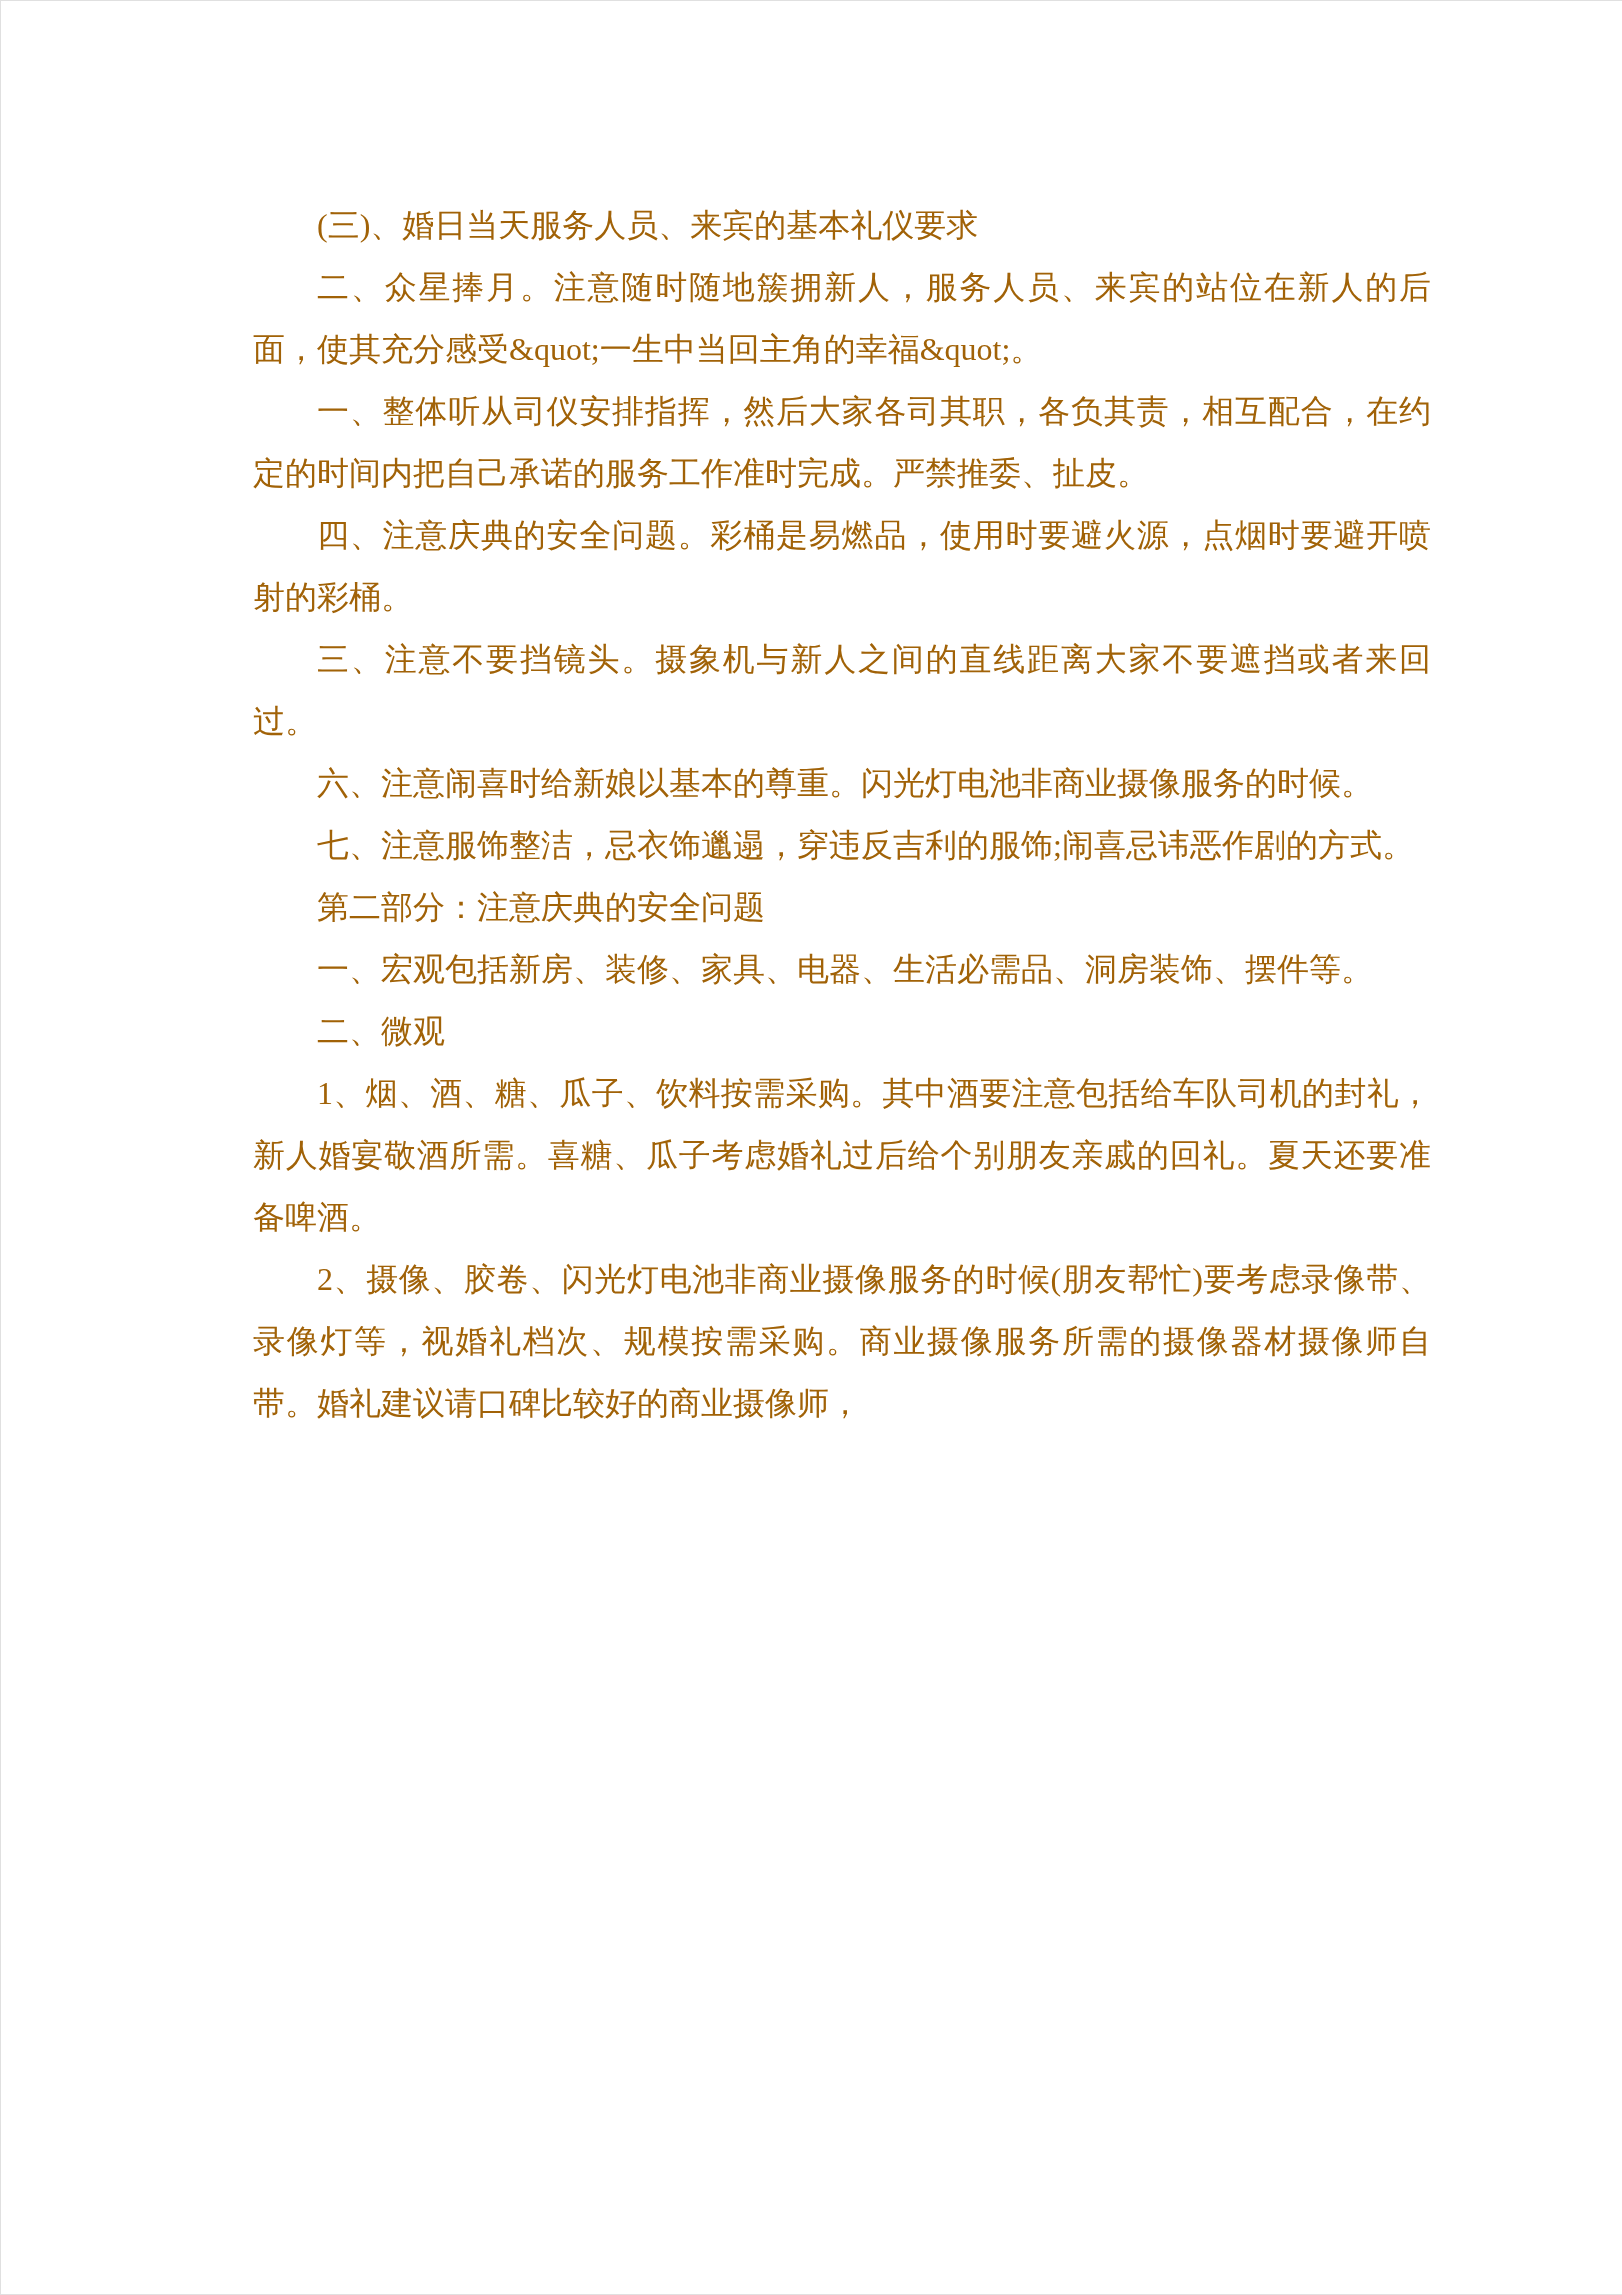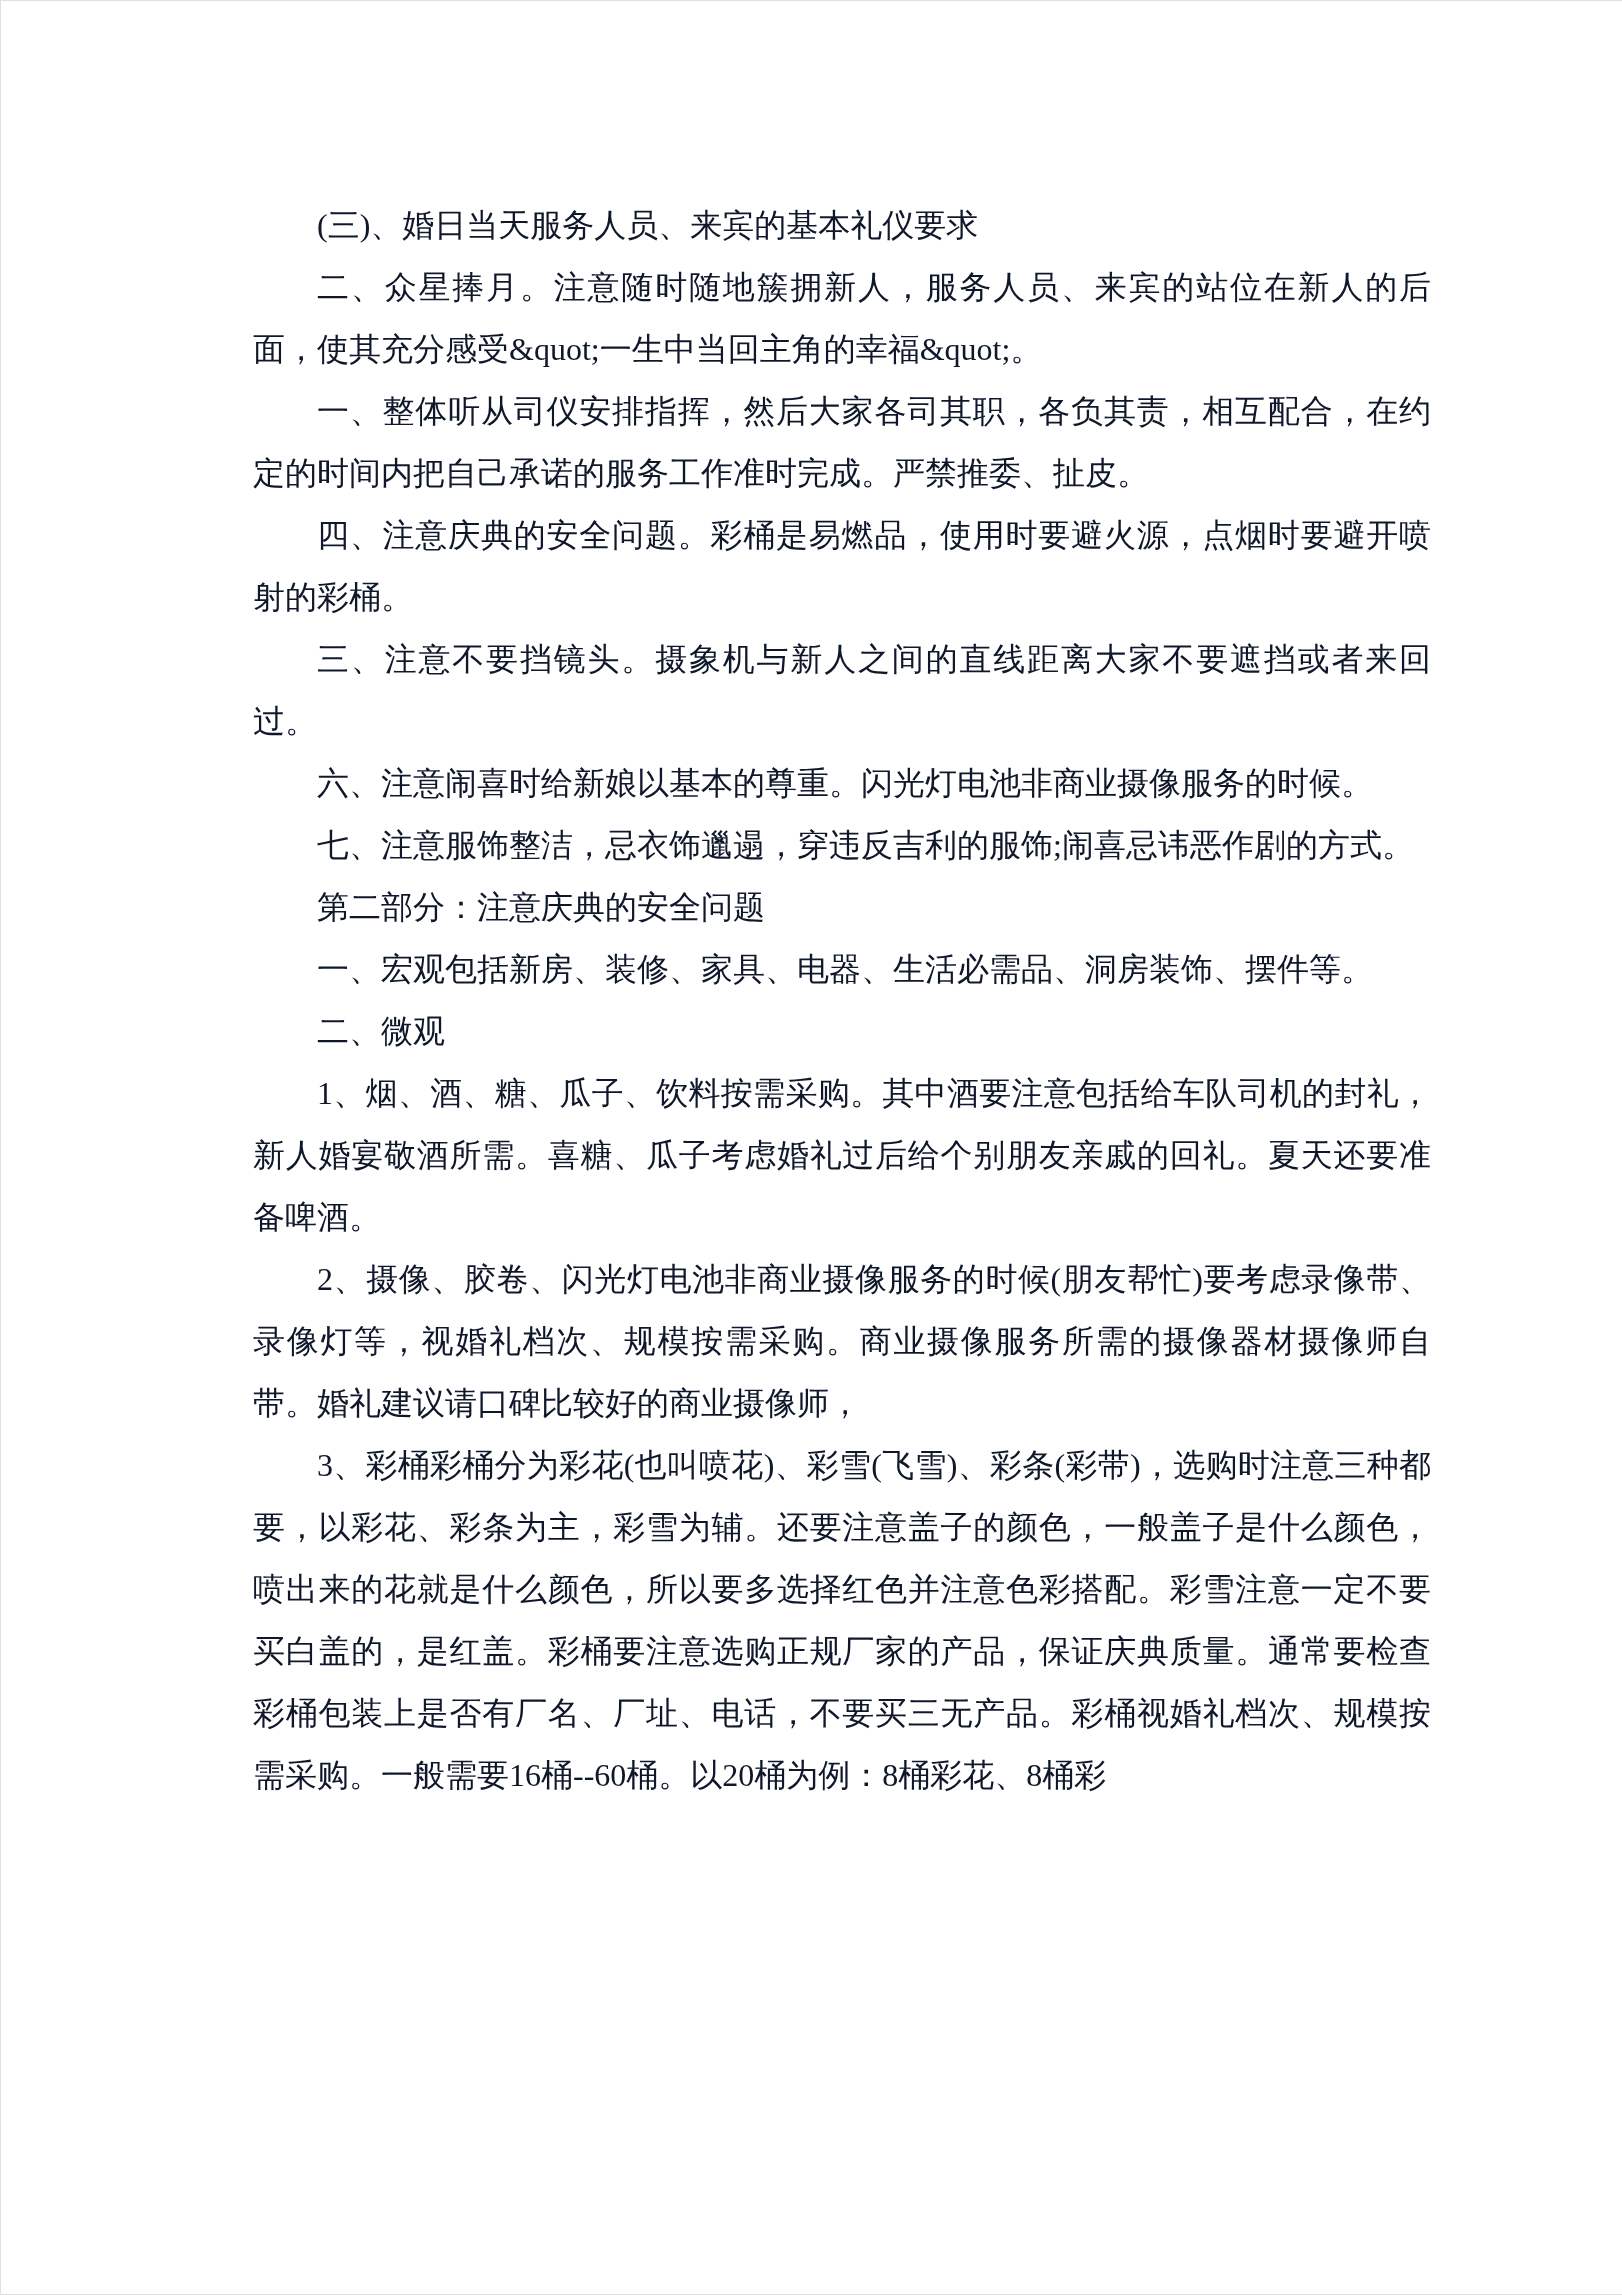--- a/index.html
+++ b/index.html
@@ -21,21 +21,21 @@
     overflow: hidden;
   }
   .doc-body {
     width: 1178px;
   }
   .para {
     font-size: 32px;
     line-height: 62px;
     text-align: justify;
     text-indent: 2em;
-    color: #0f172a;
+    color: #a16207;
     word-break: break-all;
     font-family: Liberation Serif, serif;
   }
 </style>
 </head>
 <body>
 
 <div class="page">
   <div class="doc-body">
       <p class="para">(三)、婚日当天服务人员、来宾的基本礼仪要求</p>
@@ -43,16 +43,15 @@
       <p class="para">一、整体听从司仪安排指挥，然后大家各司其职，各负其责，相互配合，在约定的时间内把自己承诺的服务工作准时完成。严禁推委、扯皮。</p>
       <p class="para">四、注意庆典的安全问题。彩桶是易燃品，使用时要避火源，点烟时要避开喷射的彩桶。</p>
       <p class="para">三、注意不要挡镜头。摄象机与新人之间的直线距离大家不要遮挡或者来回过。</p>
       <p class="para">六、注意闹喜时给新娘以基本的尊重。闪光灯电池非商业摄像服务的时候。</p>
       <p class="para">七、注意服饰整洁，忌衣饰邋遢，穿违反吉利的服饰;闹喜忌讳恶作剧的方式。</p>
       <p class="para">第二部分：注意庆典的安全问题</p>
       <p class="para">一、宏观包括新房、装修、家具、电器、生活必需品、洞房装饰、摆件等。</p>
       <p class="para">二、微观</p>
       <p class="para">1、烟、酒、糖、瓜子、饮料按需采购。其中酒要注意包括给车队司机的封礼，新人婚宴敬酒所需。喜糖、瓜子考虑婚礼过后给个别朋友亲戚的回礼。夏天还要准备啤酒。</p>
       <p class="para">2、摄像、胶卷、闪光灯电池非商业摄像服务的时候(朋友帮忙)要考虑录像带、录像灯等，视婚礼档次、规模按需采购。商业摄像服务所需的摄像器材摄像师自带。婚礼建议请口碑比较好的商业摄像师，</p>
-      <p class="para">3、彩桶彩桶分为彩花(也叫喷花)、彩雪(飞雪)、彩条(彩带)，选购时注意三种都要，以彩花、彩条为主，彩雪为辅。还要注意盖子的颜色，一般盖子是什么颜色，喷出来的花就是什么颜色，所以要多选择红色并注意色彩搭配。彩雪注意一定不要买白盖的，是红盖。彩桶要注意选购正规厂家的产品，保证庆典质量。通常要检查彩桶包装上是否有厂名、厂址、电话，不要买三无产品。彩桶视婚礼档次、规模按需采购。一般需要16桶--60桶。以20桶为例：8桶彩花、8桶彩</p>
     </div>
 </div>
 
 
 </body></html>

